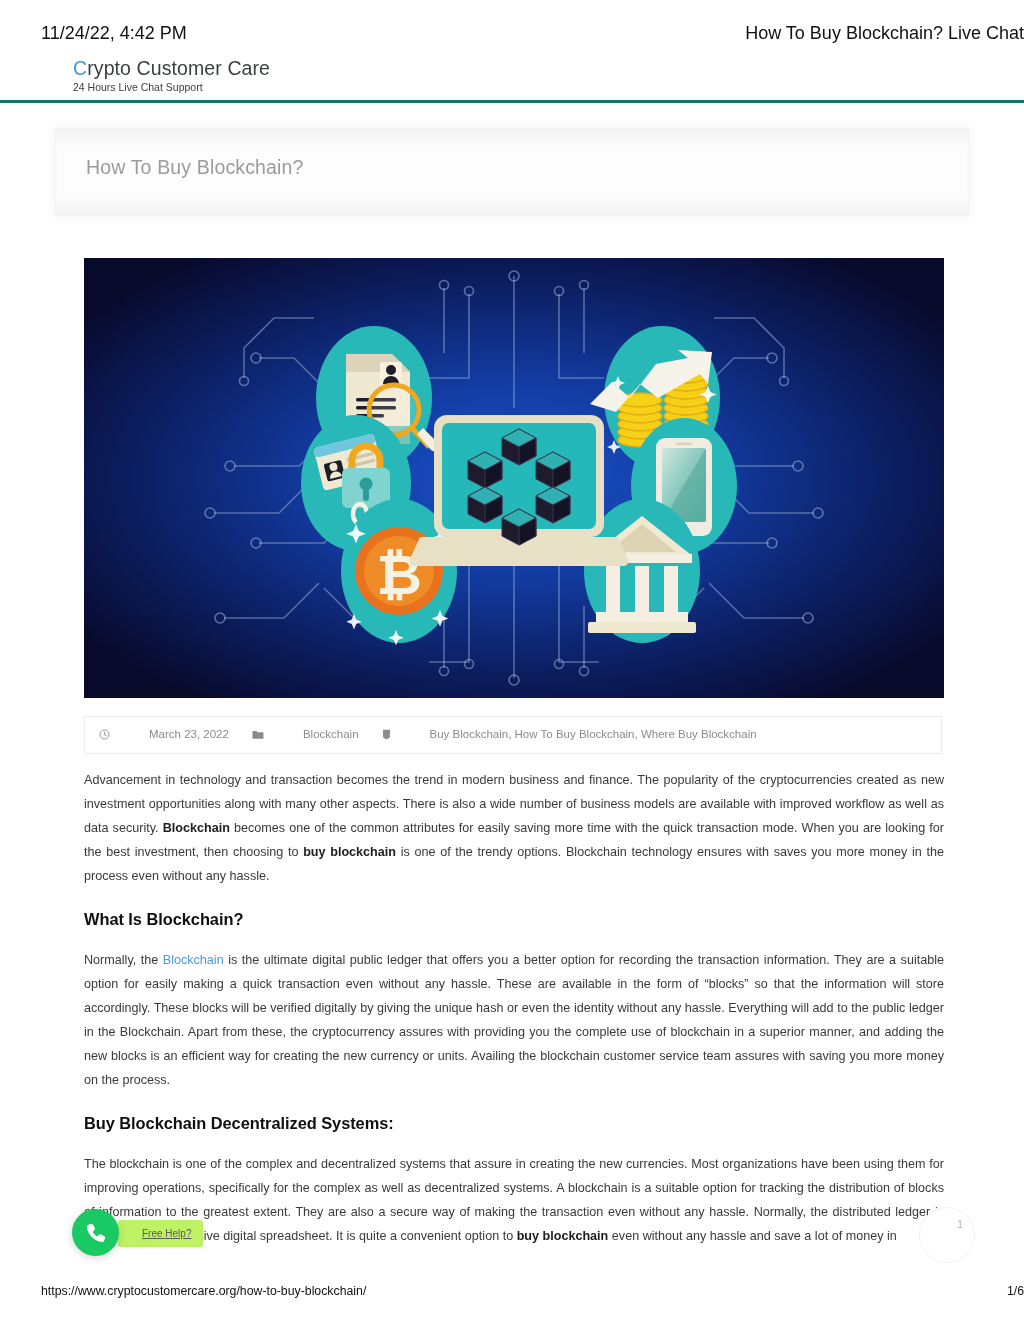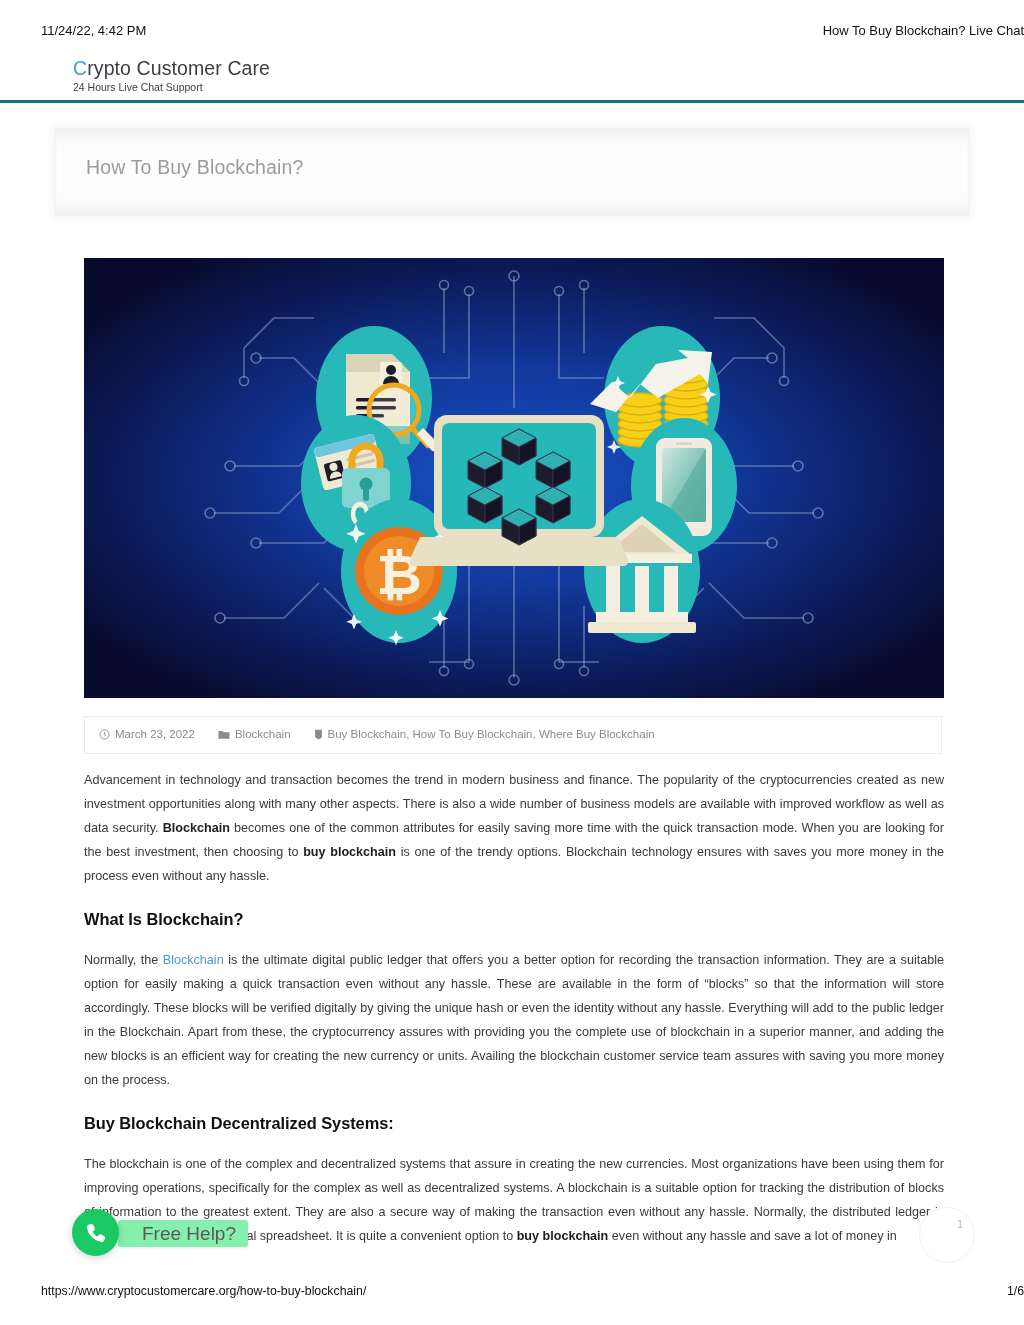--- a/index.html
+++ b/index.html
@@ -16,21 +16,21 @@
     overflow: hidden;
   }
 
   
   .print-header {
     position: absolute;
     top: 23px;
     left: 0;
     width: 1024px;
     height: 16px;
-    font-size: 13px;
+    font-size: 18px;
     color: #111111;
   }
   .print-header .ph-left {
     position: absolute;
     left: 41px;
     top: 0;
     white-space: nowrap;
   }
   .print-header .ph-center {
     position: absolute;
@@ -129,20 +129,21 @@
     display: flex;
     align-items: center;
     font-size: 11.5px;
     color: #8b8b8b;
     white-space: nowrap;
   }
   .meta-group {
     display: flex;
     align-items: center;
     margin-right: 23px;
+    gap: 34px;
   }
   .meta-group:last-child { margin-right: 0; }
   .meta-ico {
     display: inline-block;
     margin-right: 5px;
     line-height: 1;
     color: #8b8b8b;
   }
   .meta-ico svg { display: block; }
   .meta-txt { color: #8b8b8b; }
@@ -183,29 +184,30 @@
     left: 72px;
     top: 1209px;
     width: 260px;
     height: 48px;
   }
   .chat-bubble {
     position: absolute;
     left: 46px;
     top: 11px;
     height: 27px;
-    background: #86efac;
+    background: #bef264;
     border-radius: 3px;
     padding: 0 12px 0 24px;
     display: flex;
     align-items: center;
-    font-size: 19px;
+    font-size: 10px;
     color: #5a5a5a;
     white-space: nowrap;
     box-shadow: 0 1px 3px rgba(0,0,0,.07);
+    text-decoration: underline;
   }
   .chat-fab {
     position: absolute;
     left: 0;
     top: 0;
     width: 47px;
     height: 47px;
     border-radius: 50%;
     background: #18c964;
     box-shadow: 0 2px 8px rgba(0,0,0,.16);

